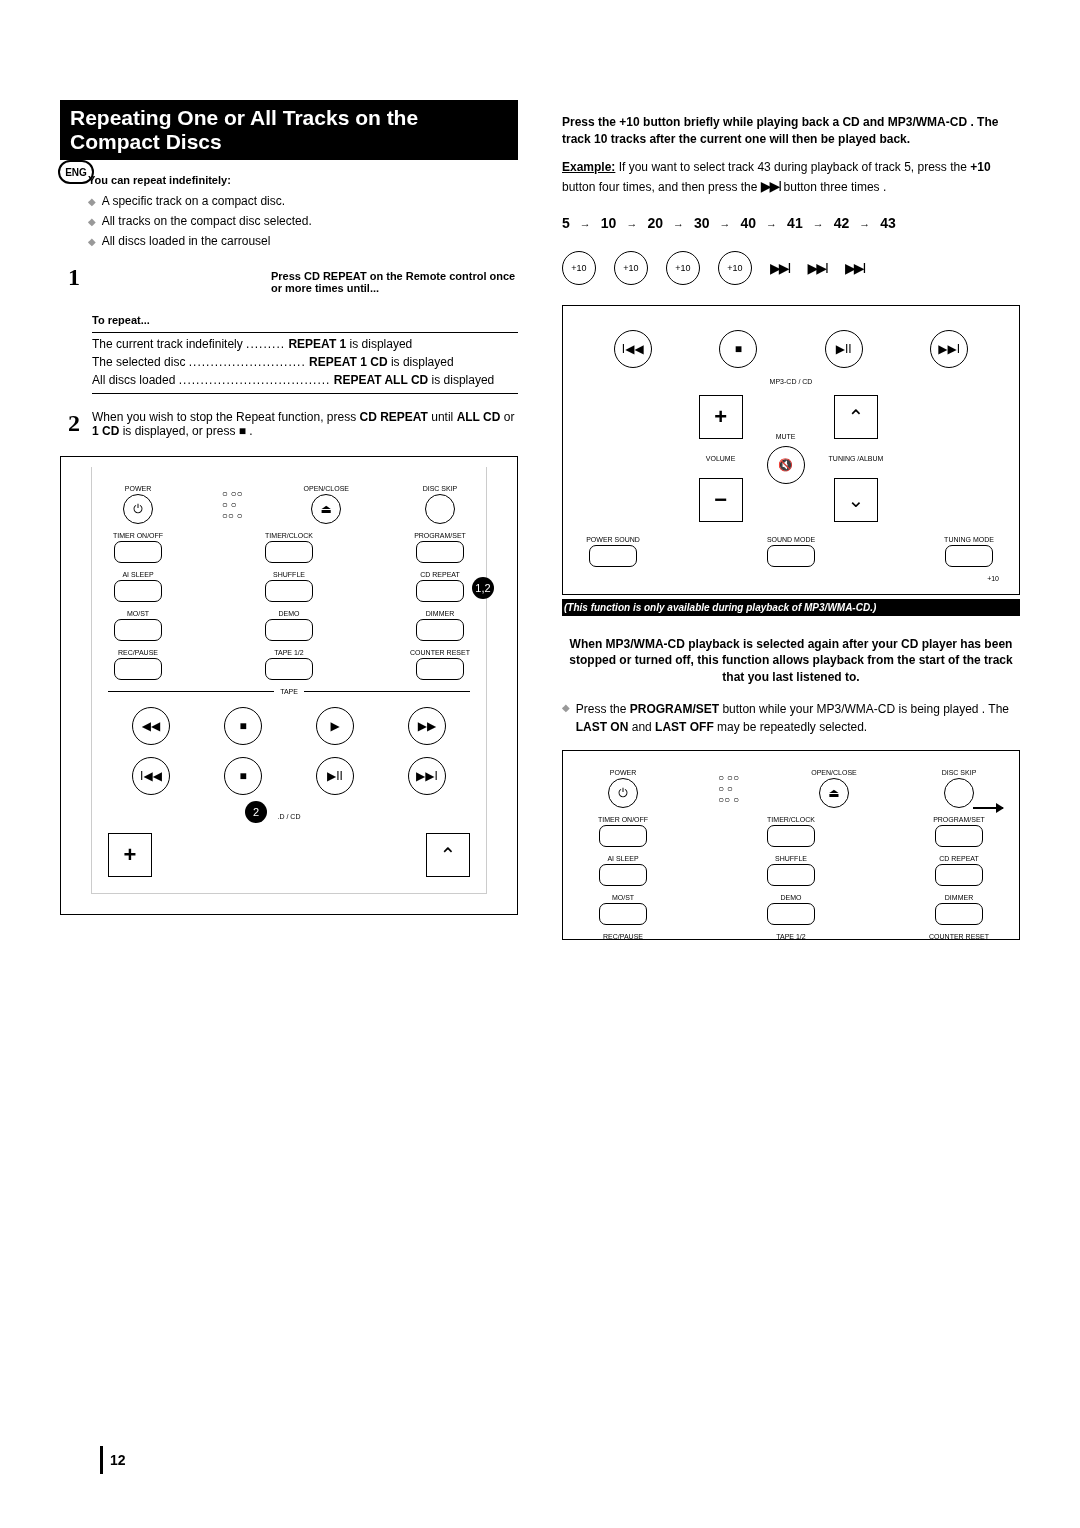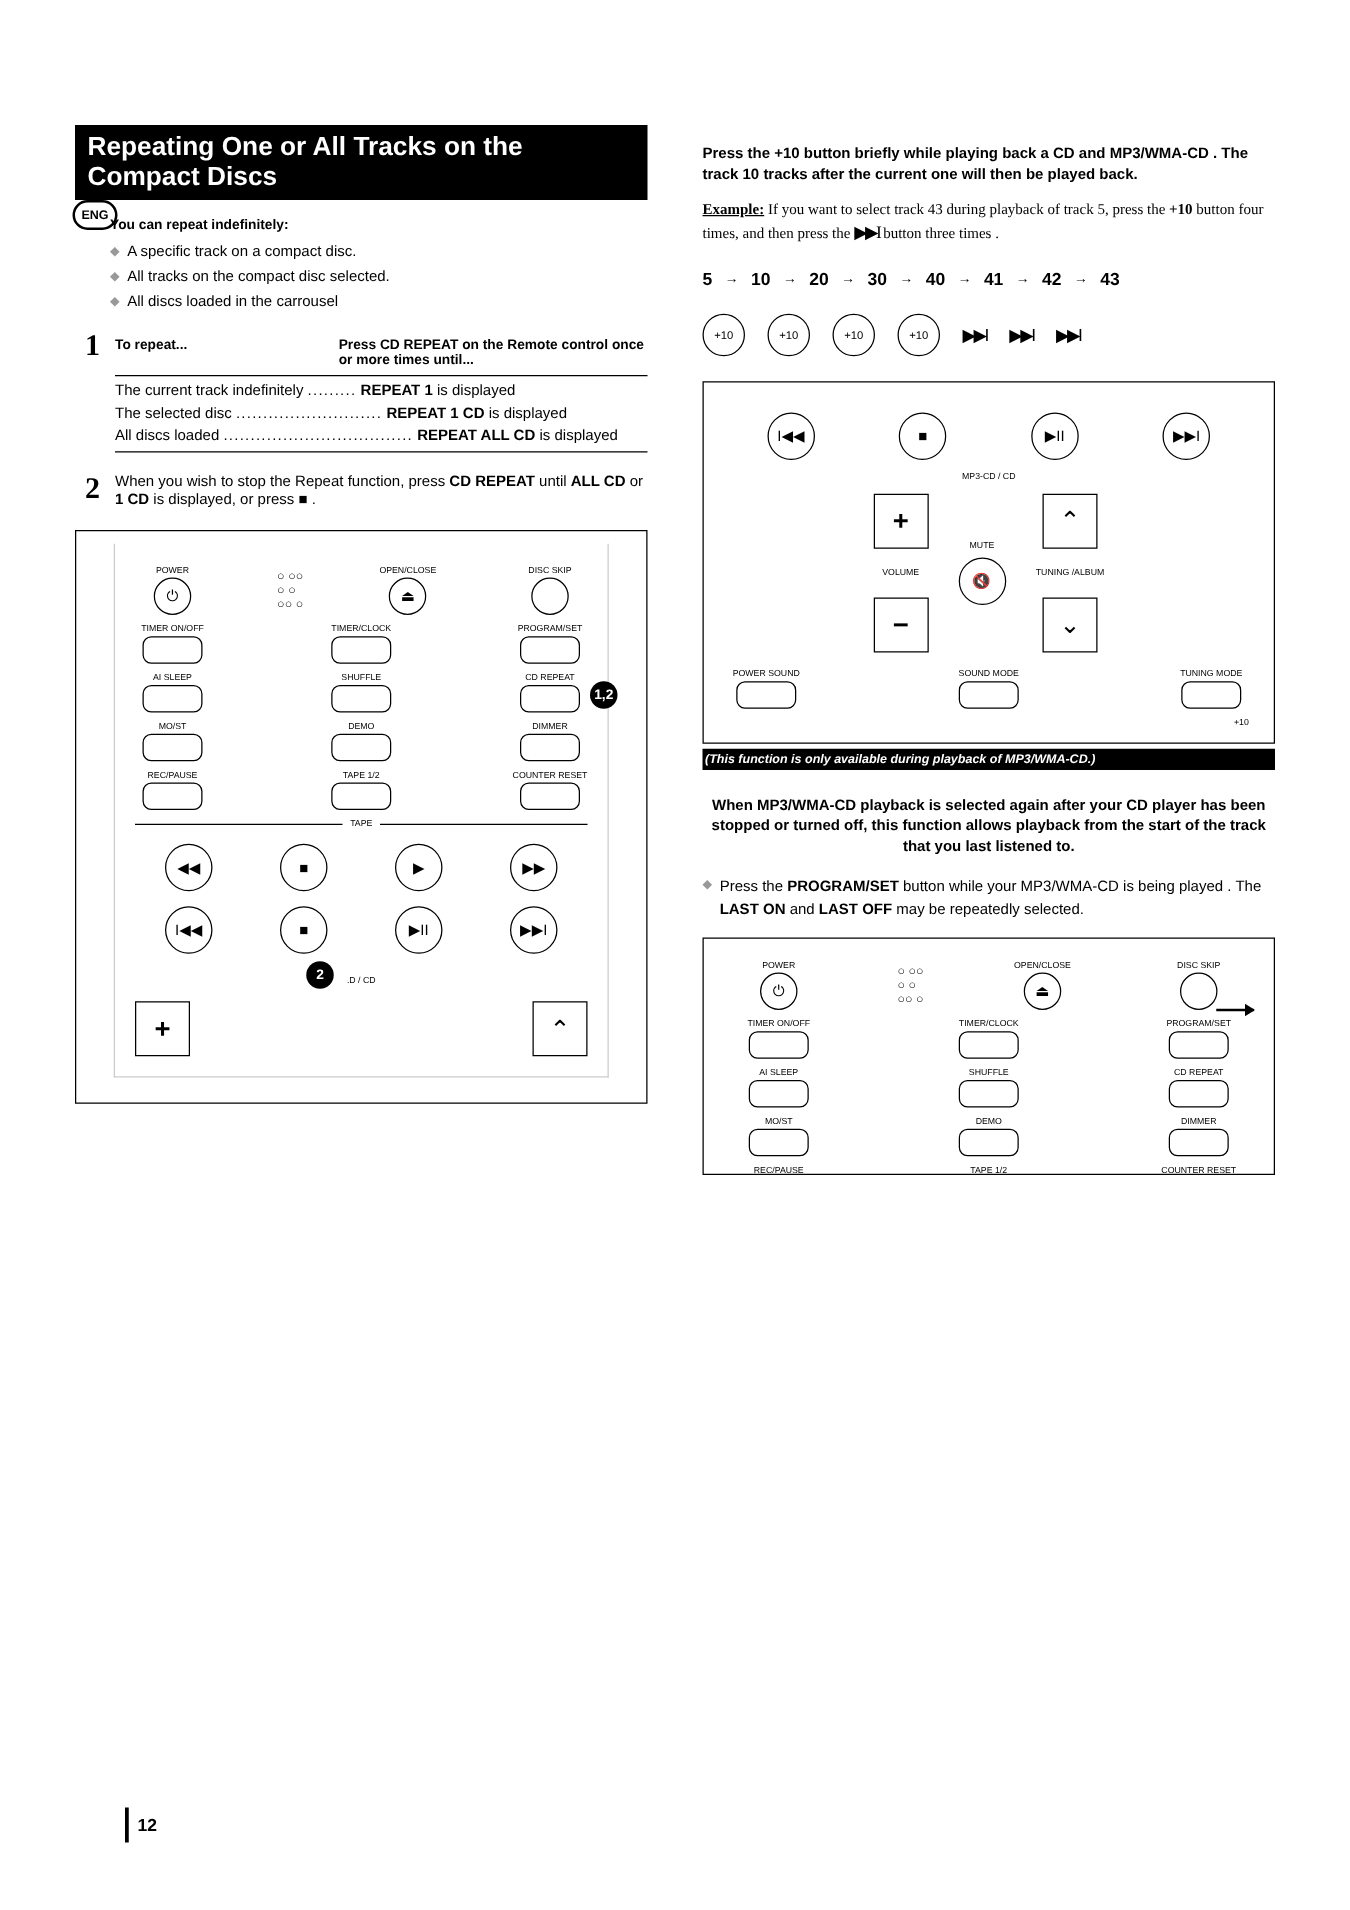--- a/index.html
+++ b/index.html
@@ -12,41 +12,41 @@
   .sub-note { font-size: 11px; font-weight: bold; font-style: italic; margin-top: 4px; padding: 3px 2px; }
   .body-text { font-size: 12px; line-height: 1.5; }
   .bullet-list { margin: 8px 0 14px 28px; }
   .bullet-list .item { display: flex; align-items: flex-start; gap: 6px; margin: 4px 0; font-size: 12px; }
   .diamond { font-size: 10px; color: #999; line-height: 1.6; }
   .step-row { display: flex; gap: 12px; margin: 10px 0; }
   .step-num { font-size: 24px; font-weight: bold; font-family: Georgia, serif; width: 20px; text-align: right; }
   .step-body { flex: 1; font-size: 12px; }
   .step-body b { font-weight: bold; }
   .two-col-instr { display: flex; font-size: 11px; font-weight: bold; border-top: 1px solid #000; border-bottom: 1px solid #000; padding: 6px 0; }
-  .two-col-instr .l { width: 42%; }
+  .two-col-instr .l { width: 42%; margin-top: 44px; }
   .two-col-instr .r { width: 58%; }
   .mapping { font-size: 12px; margin: 4px 0; }
   .mapping .lead { display: inline-block; }
   .mapping .dots { letter-spacing: 1px; color: #000; }
   .mapping .res { font-weight: bold; }
   .divider { border-top: 1px solid #000; margin: 6px 0; }
   .skip-seq { font-weight: bold; font-size: 14px; margin: 18px 0; display: flex; align-items: center; gap: 10px; flex-wrap: wrap; }
   .arrow-sm { font-size: 11px; }
   .plus10-row { display: flex; align-items: center; gap: 18px; margin: 20px 0; }
   .plus10-btn { width: 34px; height: 34px; border: 1px solid #000; border-radius: 50%; display: flex; align-items: center; justify-content: center; font-size: 9px; }
   .ff-icon { font-size: 14px; letter-spacing: -2px; }
   .remote-box { border: 1.5px solid #000; margin-top: 18px; padding: 10px 30px 20px; position: relative; }
   .remote-inner { border: 1px solid #ccc; border-top: none; padding: 10px 16px 16px; }
   .btn-row { display: flex; justify-content: space-between; margin: 8px 0; }
   .btn-label { font-size: 7px; text-align: center; width: 60px; }
   .rect-btn { width: 48px; height: 22px; border: 1px solid #000; border-radius: 7px; margin: 2px auto 0; }
   .circ-btn { width: 30px; height: 30px; border: 1px solid #000; border-radius: 50%; margin: 2px auto 0; display: flex; align-items: center; justify-content: center; font-size: 12px; }
   .circ-btn.big { width: 38px; height: 38px; }
   .transport-row { display: flex; justify-content: center; gap: 6px; margin: 10px 0; }
-  .num-badge { position: absolute; background: #000; color: #fff; width: 22px; height: 22px; border-radius: 50%; display: flex; align-items: center; justify-content: center; font-size: 11px; font-weight: bold; }
+  .num-badge { position: absolute; background: #000; color: #fff; width: 22px; height: 22px; border-radius: 50%; display: flex; align-items: center; justify-content: center; font-size: 11px; font-weight: normal; }
   .sep-label { font-size: 7px; text-align: center; margin: 4px 0; display: flex; align-items: center; gap: 6px; }
   .sep-label::before, .sep-label::after { content: ""; flex: 1; border-top: 1px solid #000; }
   .remote-box2 { border: 1.5px solid #000; margin-top: 16px; padding: 12px 20px; }
   .vol-layout { display: flex; align-items: center; justify-content: center; gap: 24px; }
   .vol-sq { width: 44px; height: 44px; border: 1px solid #000; display: flex; align-items: center; justify-content: center; font-size: 22px; font-weight: bold; }
   .vol-mid { display: flex; flex-direction: column; align-items: center; gap: 4px; }
   .tuning-sq { width: 44px; height: 44px; border: 1px solid #000; display: flex; align-items: center; justify-content: center; font-size: 20px; }
   .tiny { font-size: 7px; text-align: center; }
   .page-num { position: absolute; bottom: 0; left: 50px; font-size: 14px; font-weight: bold; }
   .page-num::before { content: ""; position: absolute; left: -10px; top: -6px; bottom: -6px; width: 3px; background: #000; }
@@ -199,21 +199,21 @@
             <div class="tuning-sq">⌃</div>
           </div>
         </div>
       </div>
     </div>
 
     <div class="col">
 
       <div style="margin-top:14px; font-size:12px; font-weight:bold; line-height:1.4;">Press the +10 button briefly while playing back a CD and MP3/WMA-CD . The track 10 tracks after the current one will then be played back.</div>
 
-      <div class="body-text" style="margin-top:10px;font-family:Liberation Serif, serif;">
+      <div class="body-text" style="margin-top:10px;">
         <b><u>Example:</u></b><span> If you want to select track 43 during playback of track 5, press the </span><b>+10</b><span> button four times, and then press the </span><span class="ff-icon">▶▶I</span><span> button three times .</span>
       </div>
 
       <div class="skip-seq">
         <span>5</span>
           <span class="arrow-sm">→</span>
         <span>10</span>
           <span class="arrow-sm">→</span>
         <span>20</span>
           <span class="arrow-sm">→</span>

